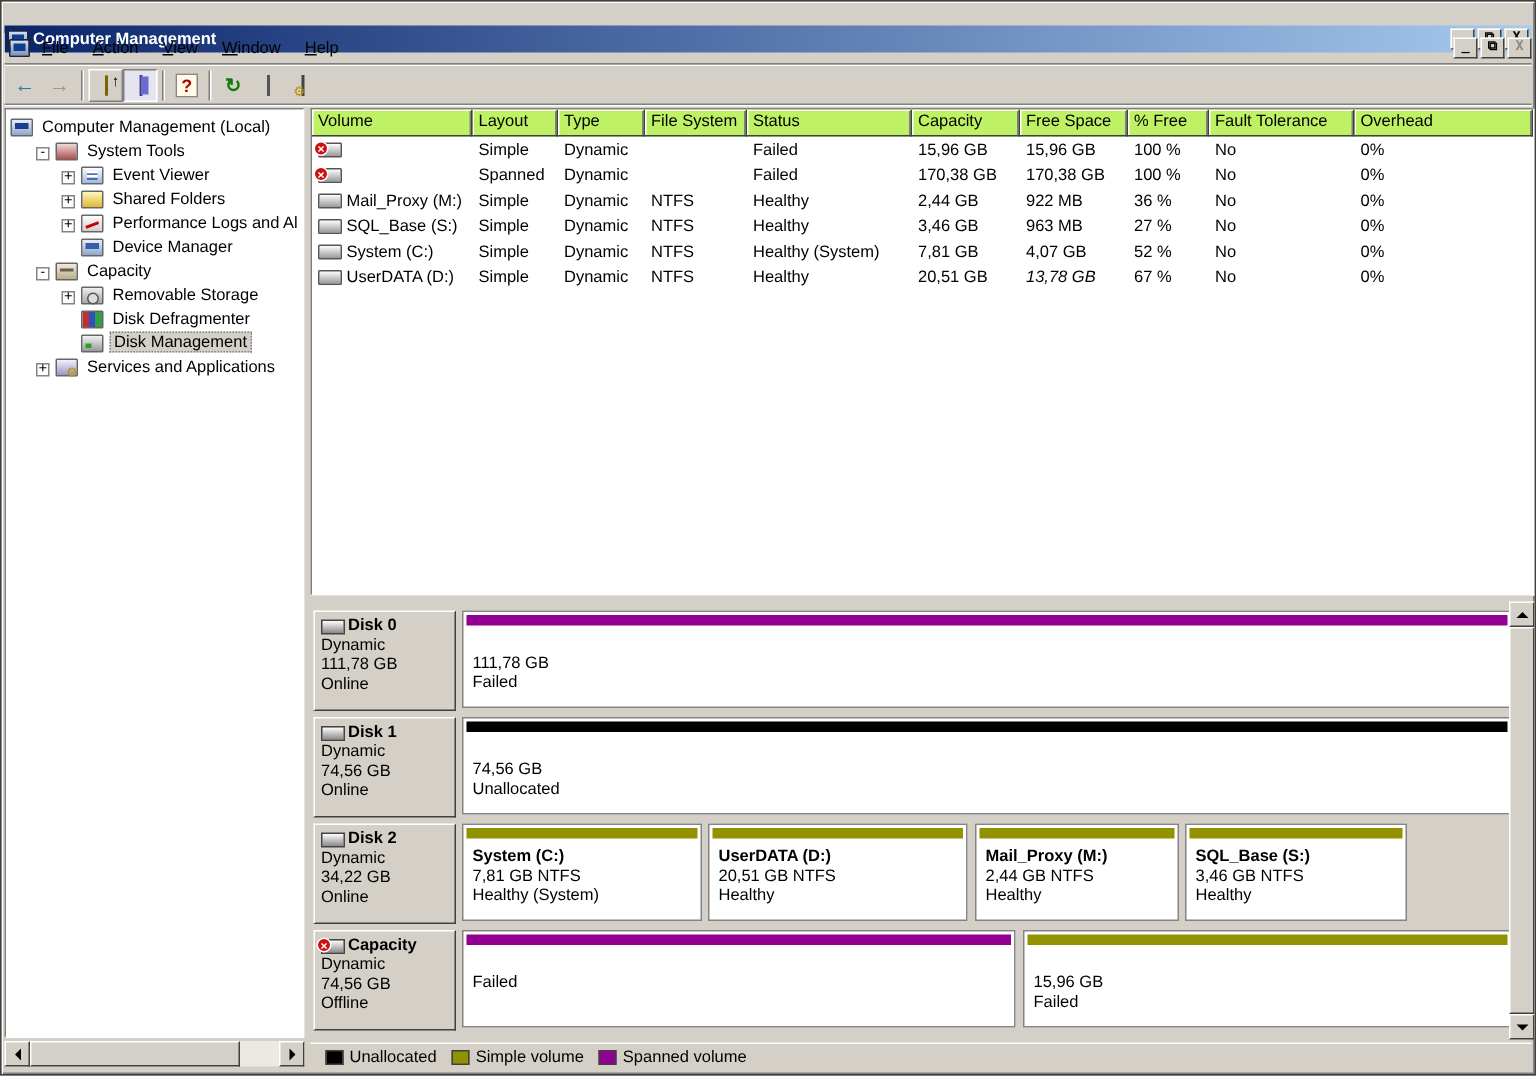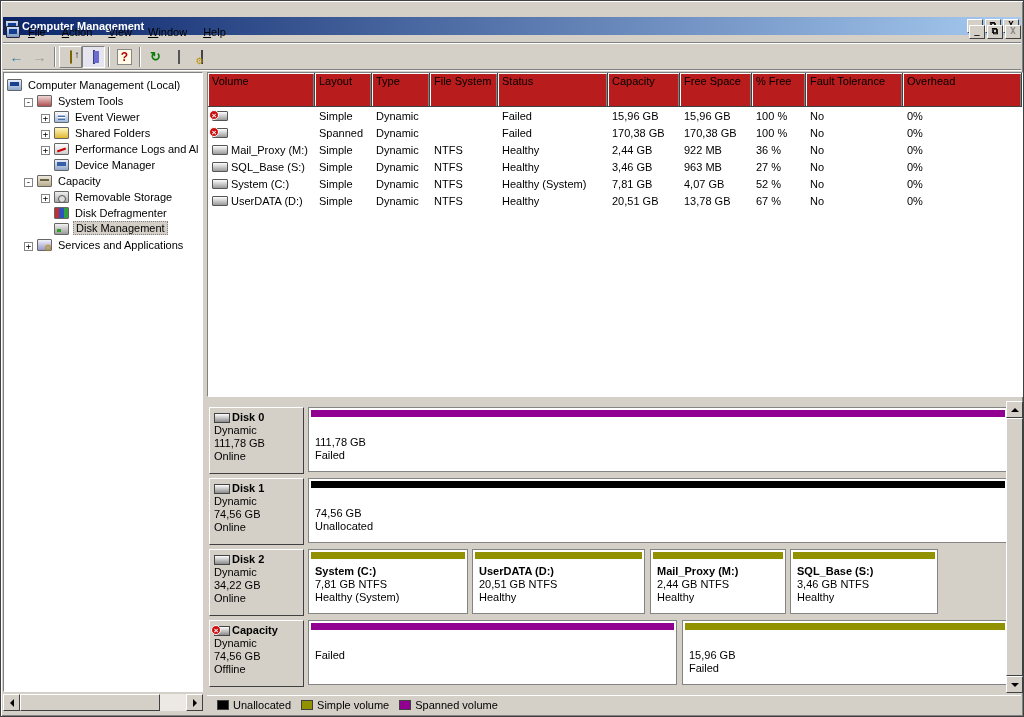--- a/index.html
+++ b/index.html
@@ -72,21 +72,21 @@
   .tri-down:after{border-top-color:#000;margin-top:2px;}
   .hthumb{width:140px;height:17px;background:#d4d0c8;border:1px solid;border-color:#fff #404040 #404040 #fff;}
   .vscroll{position:absolute;left:1005px;top:400px;width:17px;height:292px;background:#ece9e4;display:flex;flex-direction:column;}
   .vthumb{flex:1;background:#d4d0c8;border:1px solid;border-color:#fff #404040 #404040 #fff;}
   
   .vsplit{position:absolute;left:202px;top:71px;width:4px;height:639px;background:#d4d0c8;}
   .hsash{position:absolute;left:206px;top:396px;right:2px;height:4px;background:#d4d0c8;}
   
   .volume-pane{position:absolute;left:206px;top:71px;width:816px;height:325px;background:#fff;
     border:1px solid;border-color:#808080 #fff #fff #808080;overflow:hidden;}
-  .vl-header{display:flex;height:34px;background:#b91c1c;}
+  .vl-header{display:flex;height:18px;background:#bef264;}
   .vl-h{padding:2px 4px;border-right:1px solid #404040;border-bottom:1px solid #404040;
     box-shadow:inset 1px 1px 0 #fff, inset -1px 0 0 #808080;white-space:nowrap;overflow:hidden;}
   .vl-row{display:flex;height:17px;align-items:center;}
   .vl-c{padding:0 4px;white-space:nowrap;overflow:hidden;display:flex;align-items:center;height:17px;}
   .vol-icon{width:16px;height:10px;min-width:16px;background:linear-gradient(#fdfdfd,#9a9a9a);border:1px solid #555;
     border-radius:1px;margin-right:3px;position:relative;}
   .badge{position:absolute;width:10px;height:10px;left:-4px;top:-2px;border-radius:50%;background:#cc1111;border:1px solid #fff;
     color:#fff;font-size:8px;line-height:9px;text-align:center;font-weight:bold;}
   
   .disk-pane{position:absolute;left:206px;top:400px;width:799px;height:292px;background:#d4d0c8;overflow:hidden;}
@@ -324,21 +324,21 @@
         <div class="vl-row">
           <span class="vl-c" style="width: 107px; min-width: 107px;">
             <span class="vol-icon"></span>
             <span>UserDATA (D:)</span>
           </span>
           <span class="vl-c" style="width: 57px; min-width: 57px;">Simple</span>
           <span class="vl-c" style="width: 58px; min-width: 58px;">Dynamic</span>
           <span class="vl-c" style="width: 68px; min-width: 68px;">NTFS</span>
           <span class="vl-c" style="width: 110px; min-width: 110px;">Healthy</span>
           <span class="vl-c" style="width: 72px; min-width: 72px;">20,51 GB</span>
-          <span class="vl-c" style="width: 72px; min-width: 72px;">13,78 GB</span>
+          <span class="vl-c" style="width: 72px; min-width: 72px; font-style: italic;">13,78 GB</span>
           <span class="vl-c" style="width: 54px; min-width: 54px;">67 %</span>
           <span class="vl-c" style="width: 97px; min-width: 97px;">No</span>
           <span class="vl-c" style="width: 119px; min-width: 119px;">0%</span>
         </div>
       </div>
   </div>
   <div class="hsash"></div>
 
   <div class="disk-pane" id="disk-pane">
       <div class="disk-row" style="top: 6px; padding-left: 36px;">

